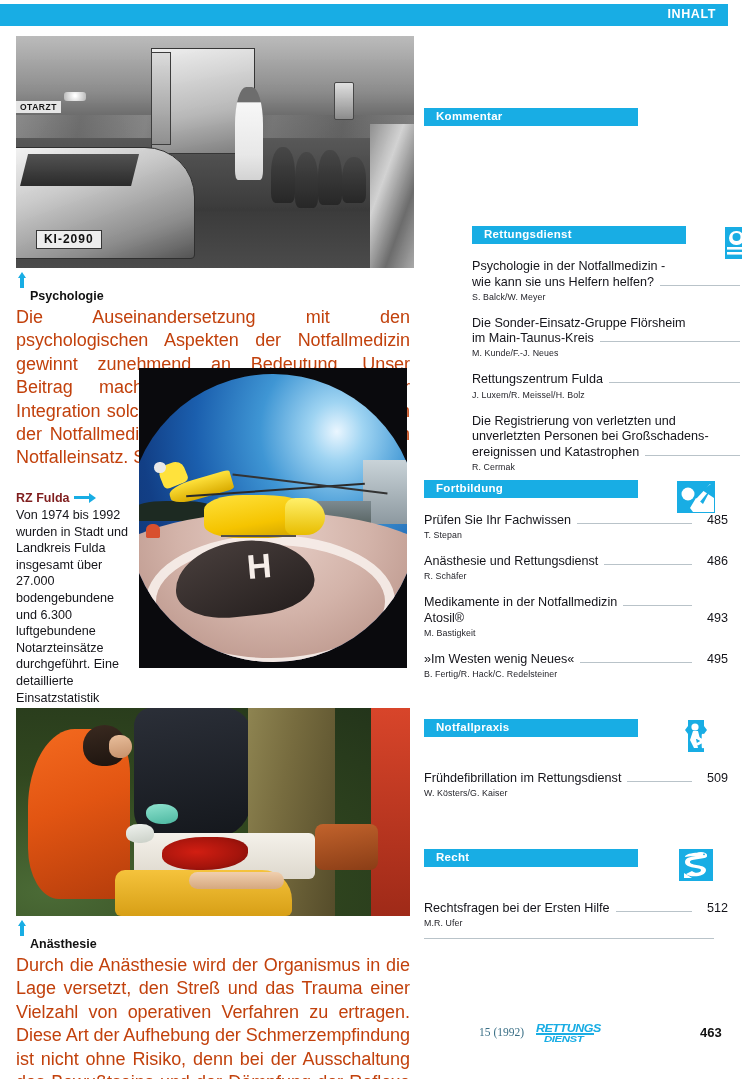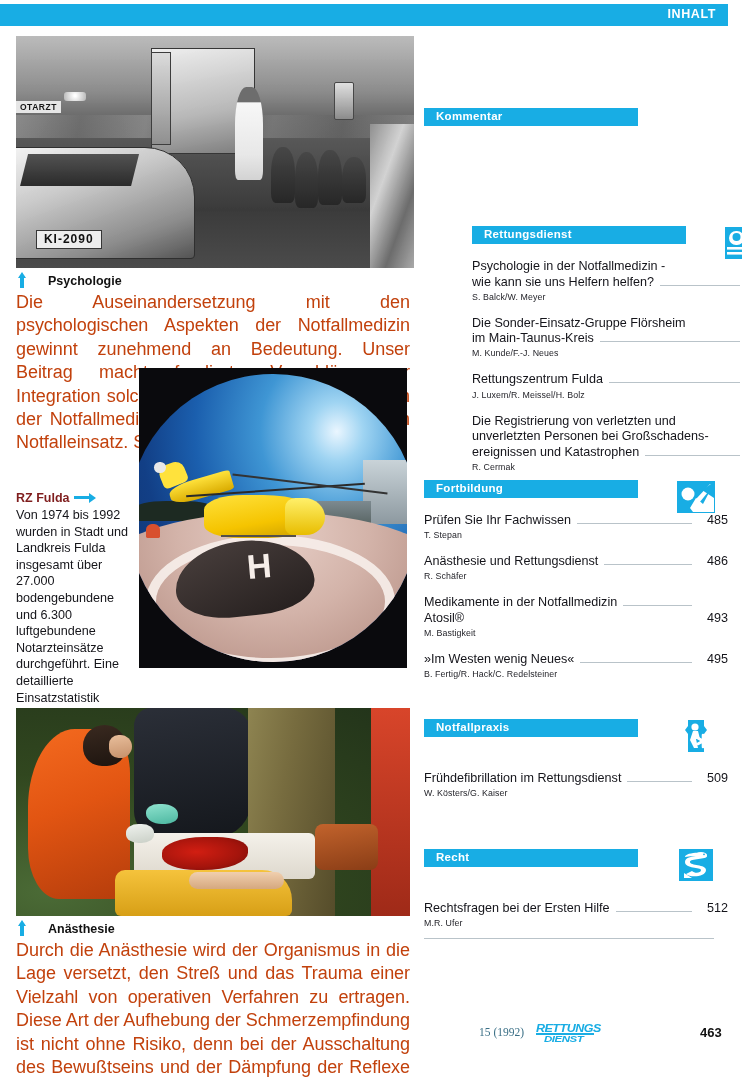--- a/index.html
+++ b/index.html
@@ -111,22 +111,23 @@
     border: 1px solid #4a4a46; border-radius: 2px;
   }
 
   
   .cap-psych {
     position: absolute;
     left: 16px; top: 272px;
     width: 394px;
   }
   .cap-head-row {
-    display: flex; align-items: flex-end; gap: 8px;
+    display: flex; align-items: flex-start; gap: 1px;
     margin-bottom: 3px;
+    flex-direction: column;
   }
   .arrow-up {
     width: 8px; height: 16px; flex: 0 0 auto; margin-left: 2px;
     position: relative;
   }
   .arrow-up::before {
     content: ""; position: absolute; left: 2px; top: 5px;
     width: 4px; height: 11px; background: #18ade4;
   }
   .arrow-up::after {

